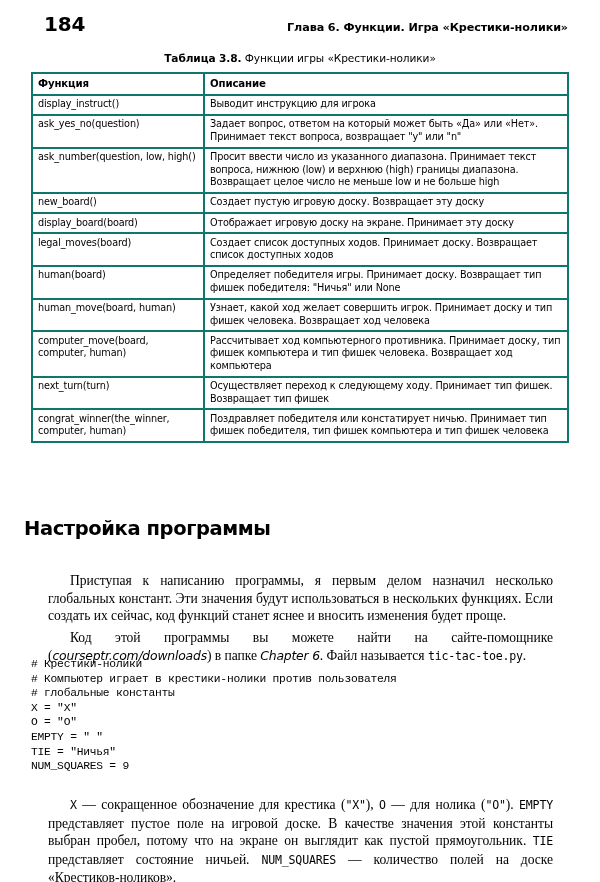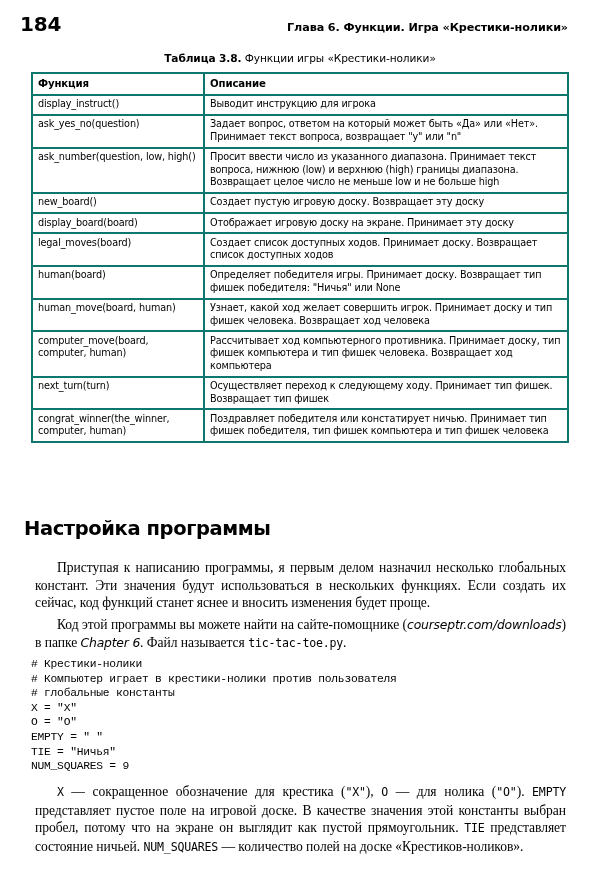--- a/index.html
+++ b/index.html
@@ -20,21 +20,21 @@
     position: relative;
     width: 600px;
     height: 882px;
     box-sizing: border-box;
   }
 
   
   .runhead {
     position: absolute;
     top: 14px;
-    left: 20px;
+    left: 44px;
     right: 32px;
     height: 28px;
     display: flex;
     align-items: baseline;
     justify-content: space-between;
   }
   .folio {
     font-family: "DejaVu Sans", "Liberation Sans", sans-serif;
     font-weight: bold;
     font-size: 20px;
@@ -111,21 +111,21 @@
   .body-block {
     position: absolute;
     left: 31px;
     width: 539px;
     font-family: "Liberation Serif", "DejaVu Serif", serif;
     font-size: 13.6px;
     line-height: 17.6px;
     text-align: justify;
     letter-spacing: -0.05px;
   }
-  .body-block p { margin: 4px; text-indent: 22px; }
+  .body-block p { margin: 17px; text-indent: 22px; }
   .p1 { top: 555px; }
   .p2 { top: 612px; }
   .p3 { top: 779px; }
 
   .mono-inline {
     font-family: "DejaVu Sans Mono", "Liberation Mono", monospace;
     font-size: 11.6px;
     letter-spacing: -0.2px;
   }
   .sans-inline {

